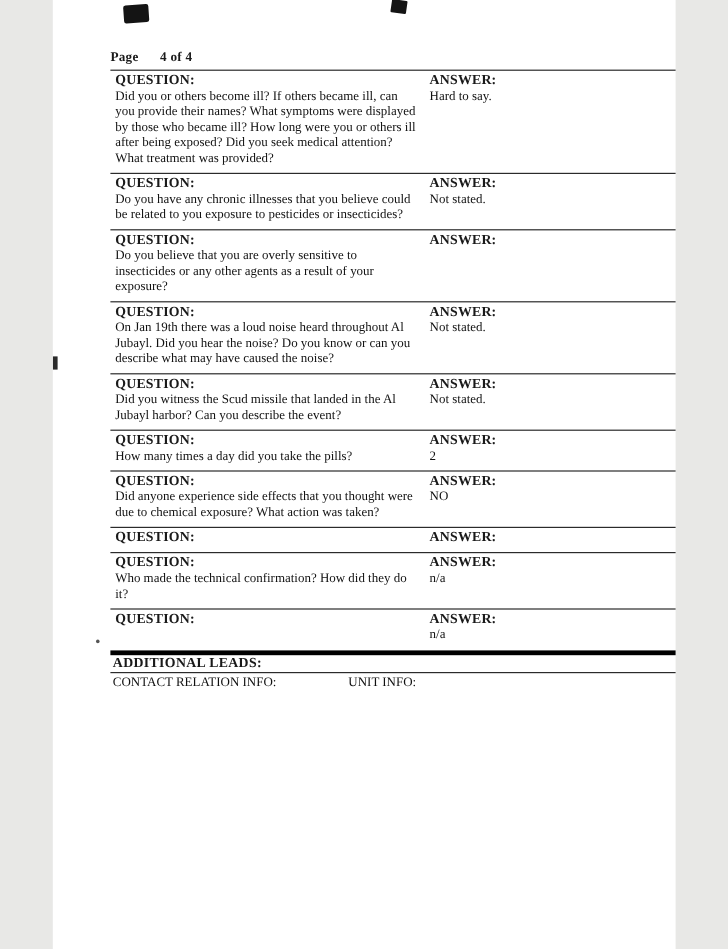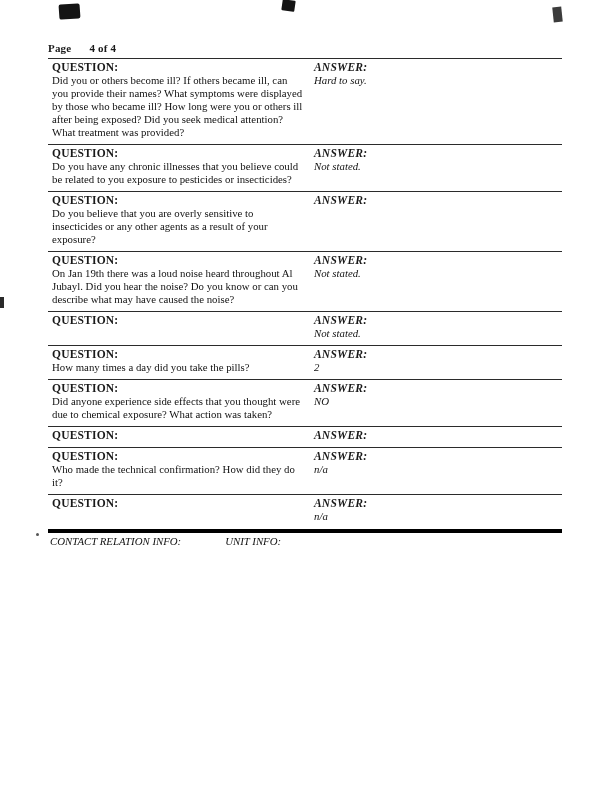--- a/index.html
+++ b/index.html
@@ -3,21 +3,21 @@
 <meta charset="utf-8">
 <style>
   * { margin: 0; padding: 0; box-sizing: border-box; }
   html, body { background: #e8e8e6; }
   body {
     font-family: "Liberation Serif", "DejaVu Serif", serif;
     -webkit-font-smoothing: antialiased;
   }
   .page {
     position: relative;
-    width: 607px;
+    width: 519px;
     height: 791px;
     background: #ffffff;
     margin: 0 auto;
     overflow: hidden;
     color: #1a1a1a;
   }
   
   .artifact { position: absolute; background: #141414; }
   .a1 { left: 59px; top: 4px; width: 21px; height: 15px; transform: rotate(-4deg); border-radius: 2px; }
   .a2 { left: 282px; top: 0px; width: 13px; height: 11px; transform: rotate(8deg); border-radius: 1px; }
@@ -38,21 +38,21 @@
     letter-spacing: 0.2px;
   }
   .page-header .num { margin-left: 18px; }
 
   .qa-block {
     display: flex;
     border-top: 1px solid #2b2b2b;
     padding: 2px 0 5px 4px;
   }
   .q-col { width: 262px; padding-right: 10px; }
-  .a-col { flex: 1; font-style: italic; }
+  .a-col { flex: 1; }
   .qa-label {
     font-weight: bold;
     font-size: 11.5px;
     letter-spacing: 0.2px;
     margin-bottom: 1px;
   }
   .qa-text {
     font-size: 10.8px;
     line-height: 13px;
     color: #111;
@@ -68,23 +68,22 @@
     font-size: 11.5px;
     letter-spacing: 0.3px;
     padding: 1px 0 1px 2px;
     border-bottom: 1px solid #2b2b2b;
   }
   .footer-row {
     display: flex;
     font-size: 10.8px;
     padding: 2px 0 0 2px;
     color: #111;
-    font-style: italic;
-  }
-  .footer-row .unit { margin-left: 44px; text-align: right; }
+  }
+  .footer-row .unit { margin-left: 60px; text-align: right; }
 </style>
 </head>
 <body>
 
 <div class="page">
 
   <div class="artifact a1"></div>
   <div class="artifact a2"></div>
   <div class="artifact a3"></div>
   <div class="artifact a4"></div>
@@ -136,20 +135,21 @@
     </div>
     <div class="a-col">
       <div class="qa-label">ANSWER:</div>
       <div class="qa-text">Not stated.</div>
     </div>
   </div>
 
   <div class="qa-block">
     <div class="q-col">
       <div class="qa-label">QUESTION:</div>
+      <div class="qa-text">Did you witness the Scud missile that landed in the Al Jubayl harbor?  Can you describe the event?</div>
     </div>
     <div class="a-col">
       <div class="qa-label">ANSWER:</div>
       <div class="qa-text">Not stated.</div>
     </div>
   </div>
 
   <div class="qa-block">
     <div class="q-col">
       <div class="qa-label">QUESTION:</div>
@@ -198,20 +198,21 @@
     </div>
     <div class="a-col">
       <div class="qa-label">ANSWER:</div>
       <div class="qa-text">n/a</div>
     </div>
   </div>
 </div>
 
     <div class="footer-rule"></div>
 
+    <div class="additional-leads">ADDITIONAL LEADS:</div>
 
     <div class="footer-row">
       <span>CONTACT RELATION INFO:</span>
       <span class="unit">UNIT INFO:</span>
     </div>
 
   </div>
 </div>
 
 </body></html>

